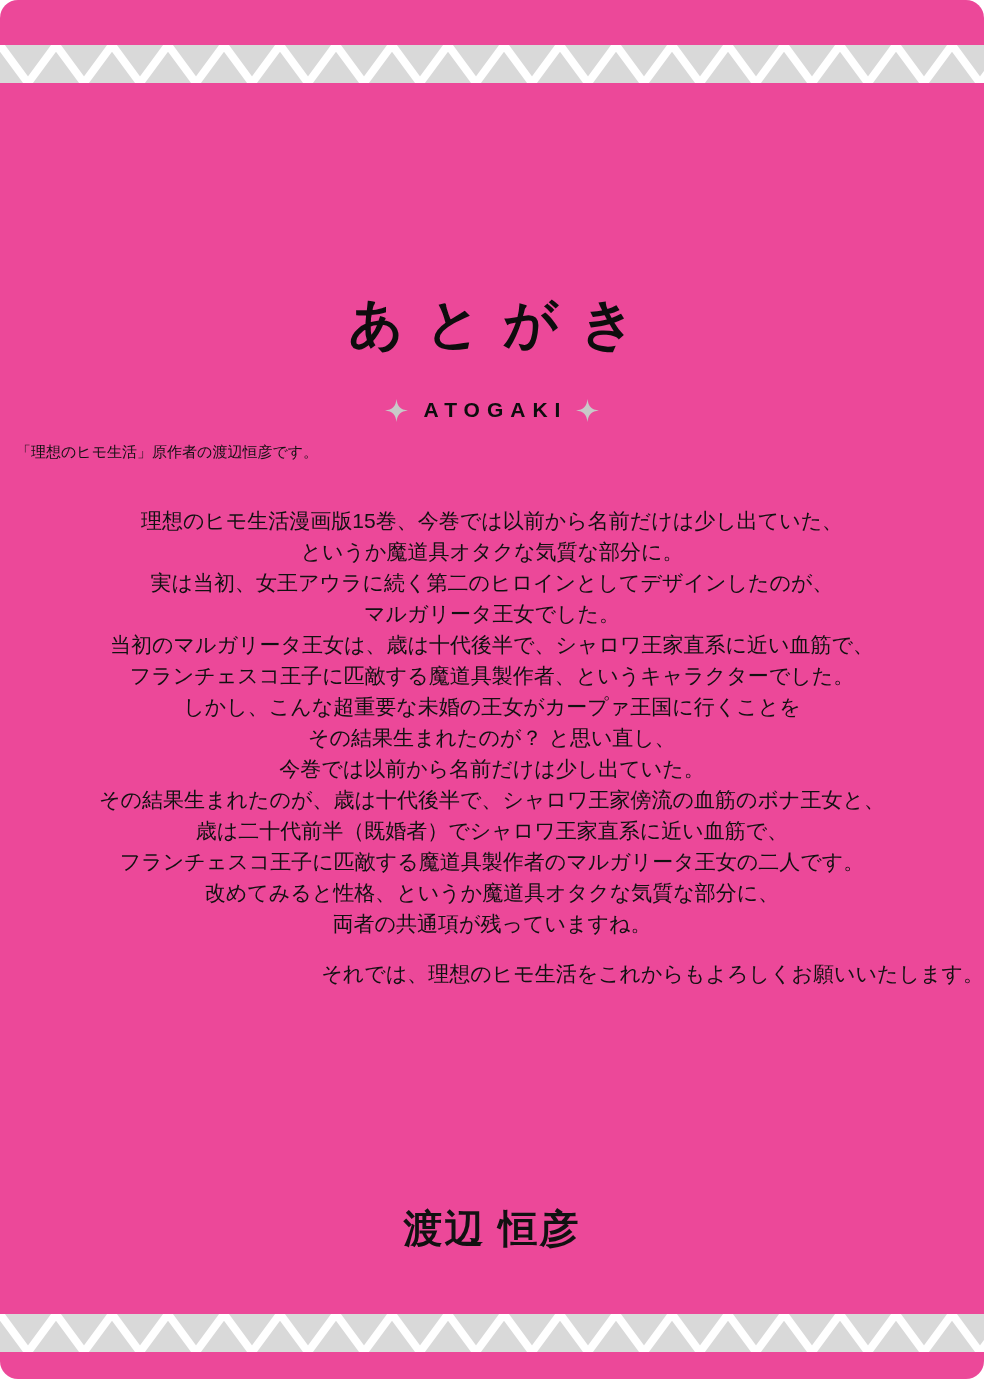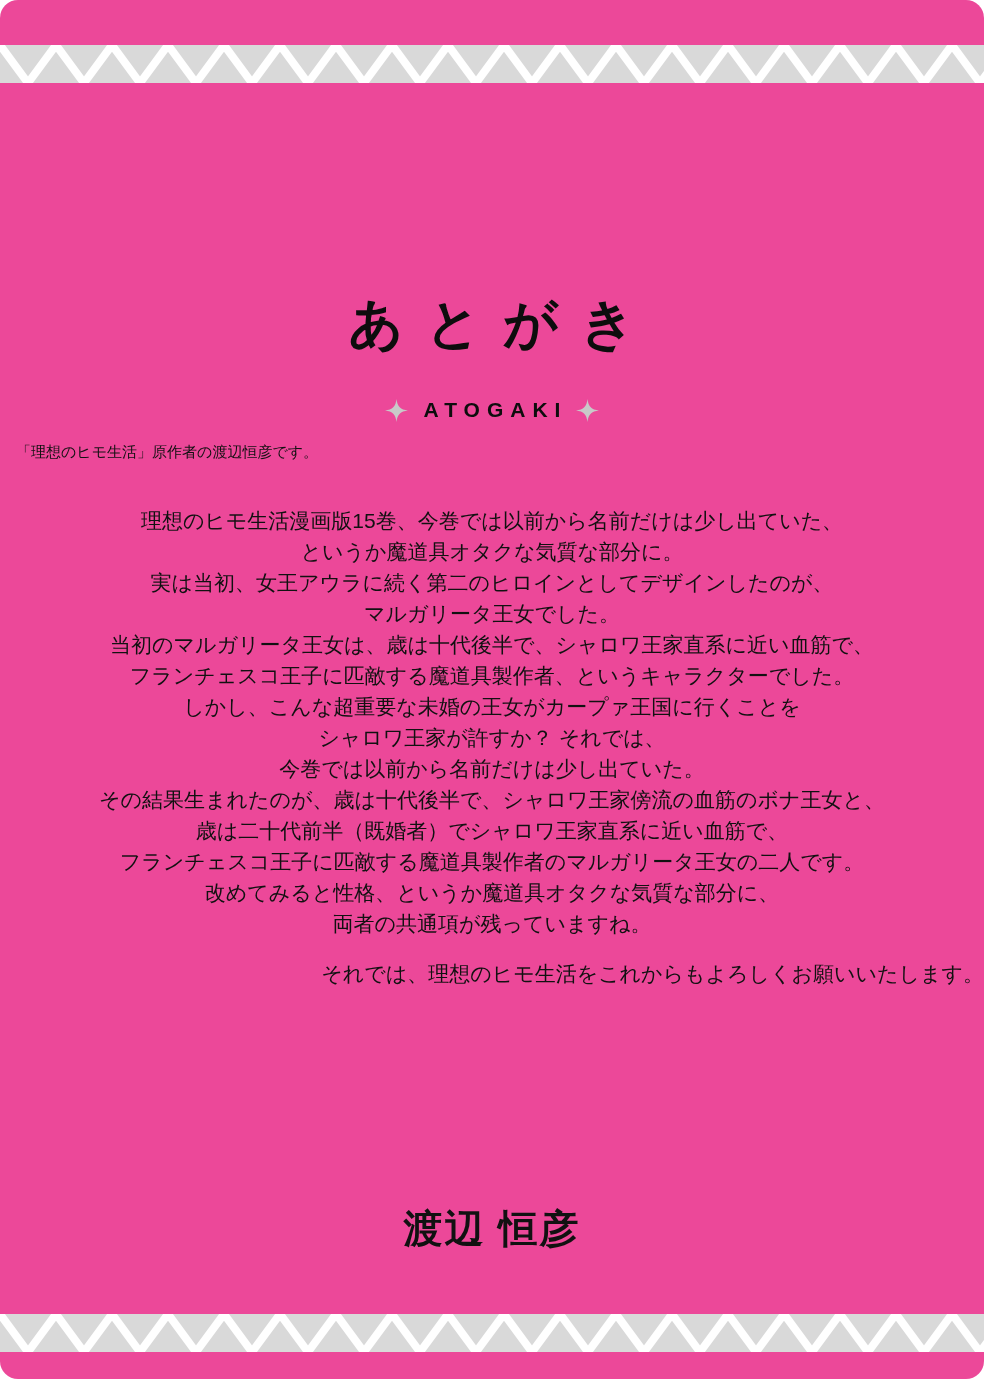--- a/index.html
+++ b/index.html
@@ -133,21 +133,21 @@
   <div class="greeting">「理想のヒモ生活」原作者の渡辺恒彦です。</div>
 
   <div class="paragraph">
     <div class="line">理想のヒモ生活漫画版15巻、今巻では以前から名前だけは少し出ていた、</div>
     <div class="line">というか魔道具オタクな気質な部分に。</div>
     <div class="line">実は当初、女王アウラに続く第二のヒロインとしてデザインしたのが、</div>
     <div class="line">マルガリータ王女でした。</div>
     <div class="line">当初のマルガリータ王女は、歳は十代後半で、シャロワ王家直系に近い血筋で、</div>
     <div class="line">フランチェスコ王子に匹敵する魔道具製作者、というキャラクターでした。</div>
     <div class="line">しかし、こんな超重要な未婚の王女がカープァ王国に行くことを</div>
-    <div class="line">シャロワ王家が許すか？ それでは、</div>
+    <div class="line">その結果生まれたのが？ と思い直し、</div>
     <div class="line">今巻では以前から名前だけは少し出ていた。</div>
     <div class="line">その結果生まれたのが、歳は十代後半で、シャロワ王家傍流の血筋のボナ王女と、</div>
     <div class="line">歳は二十代前半（既婚者）でシャロワ王家直系に近い血筋で、</div>
     <div class="line">フランチェスコ王子に匹敵する魔道具製作者のマルガリータ王女の二人です。</div>
     <div class="line">改めてみると性格、というか魔道具オタクな気質な部分に、</div>
     <div class="line">両者の共通項が残っていますね。</div>
   </div>
 
   <div class="closing">それでは、理想のヒモ生活をこれからもよろしくお願いいたします。</div>
 

